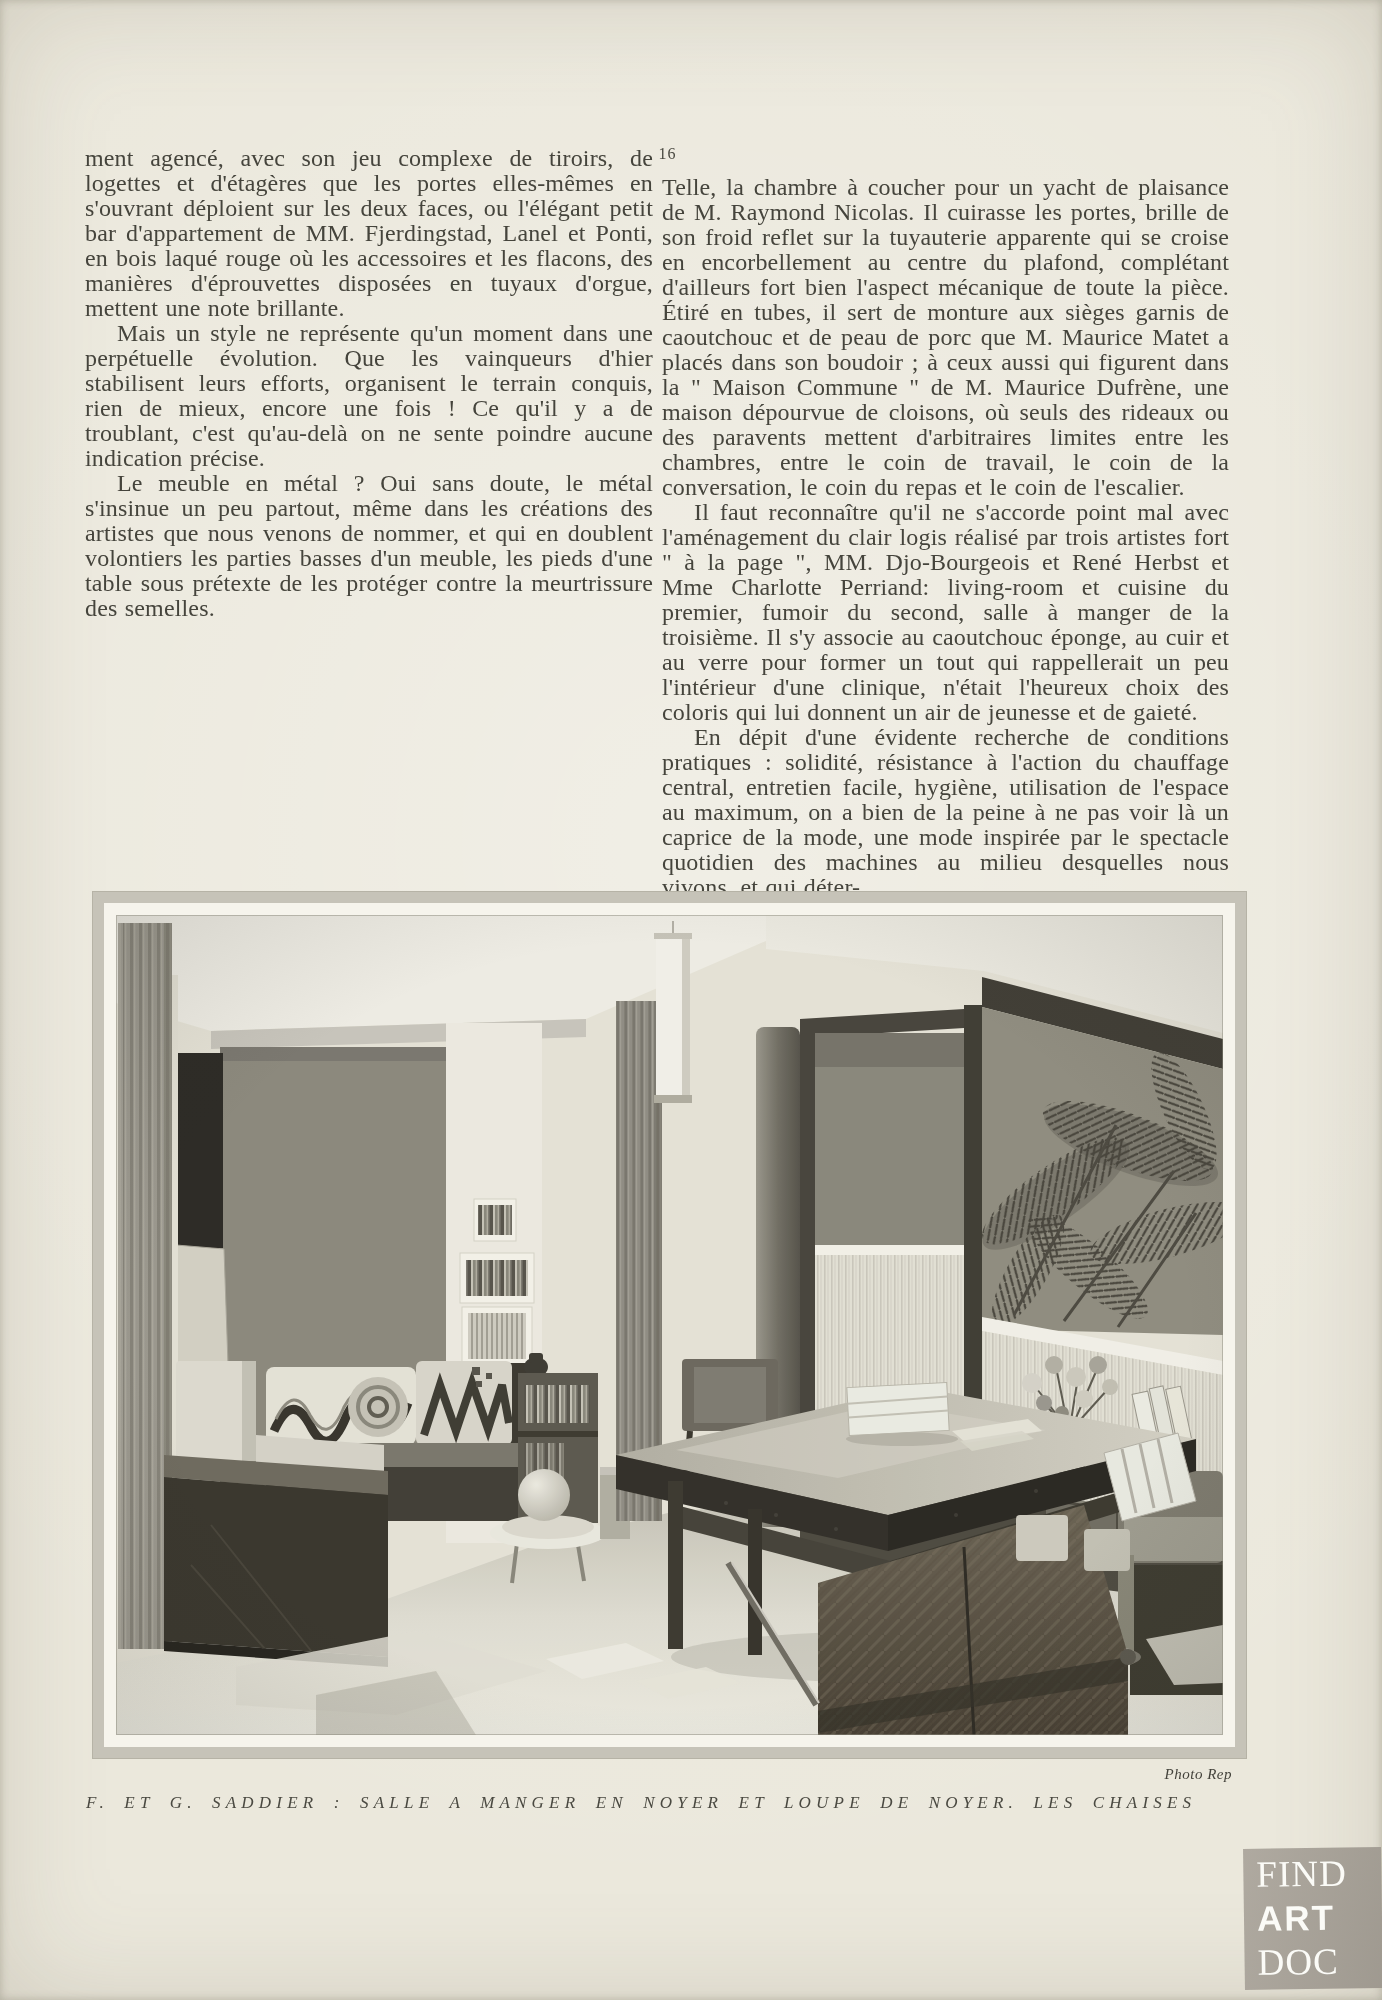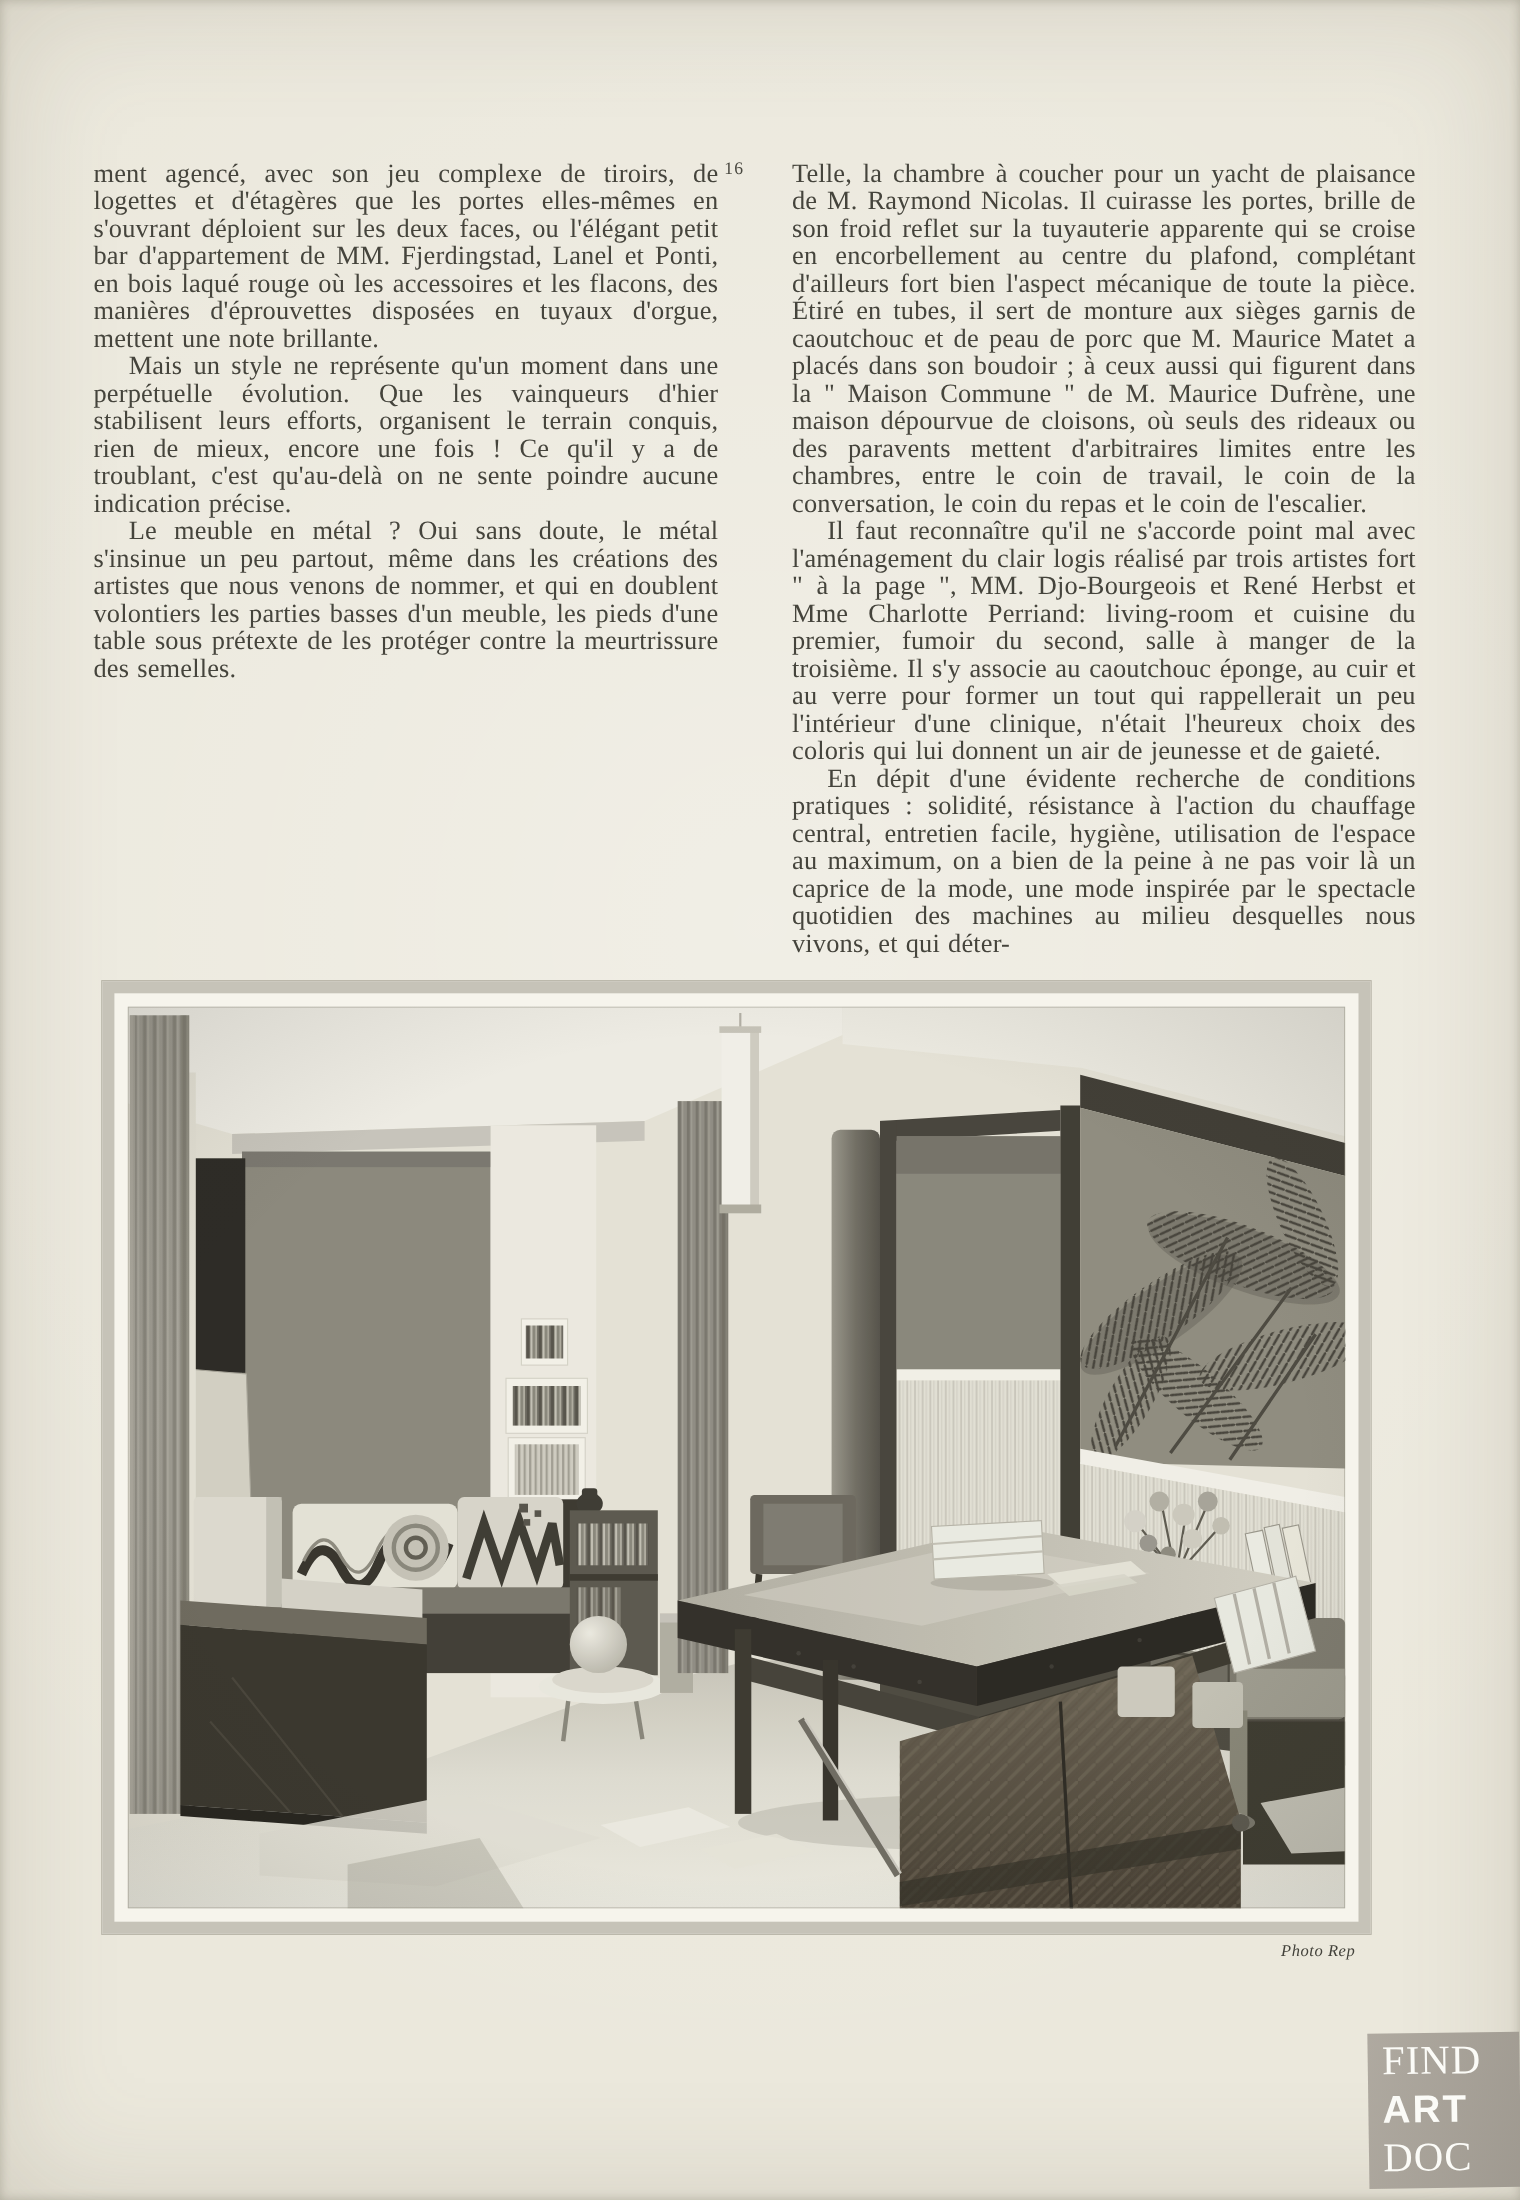--- a/index.html
+++ b/index.html
@@ -11,21 +11,21 @@
       #e7e4d8;
     box-shadow: inset 0 0 110px rgba(110,100,78,.20), inset 0 0 10px rgba(70,64,48,.28);
     font-family:"Liberation Serif","DejaVu Serif",serif;
   }
   .page-number{
     position:absolute;left:85px;top:145px;width:1165px;text-align:center;
     font-size:16px;color:#4a4941;letter-spacing:1px;
   }
   .col{position:absolute;top:146px;}
   .col-left{left:85px;width:568px;}
-  .col-right{left:720px;width:567px;}
+  .col-right{left:662px;width:567px;margin-top:29px;}
   .col p{
     margin:0;text-indent:32px;text-align:justify;
     font-size:24px;line-height:25px;color:#45443c;
     letter-spacing:.15px;word-spacing:1.2px;
   }
   .col p.noindent{text-indent:0;}
   figure.photo{
     position:absolute;left:93px;top:892px;width:1153px;height:866px;margin:0;
     box-sizing:border-box;border:11px solid #c6c3b8;background:#f6f4ec;padding:12px;
     box-shadow:0 0 0 1px #b6b3a6;
@@ -318,19 +318,20 @@
 
     <rect x="0" y="0" width="1107" height="820" fill="#8a8574" opacity=".05"></rect>
     <rect x="0" y="0" width="1107" height="820" fill="url(#vig)"></rect>
     <rect x="0.5" y="0.5" width="1106" height="819" fill="none" stroke="#8c897c" stroke-opacity=".5"></rect>
   </svg>
 </figure>
 
 <div class="photo-credit">Photo Rep</div>
 
 <div class="caption">
+  <div class="caption-line">F. ET G. SADDIER : SALLE A MANGER EN NOYER ET LOUPE DE NOYER. LES CHAISES</div>
 </div>
 
 <div class="watermark">
   <div class="wm-serif">FIND</div>
   <div class="wm-sans">ART</div>
   <div class="wm-serif">DOC</div>
 </div>
 
 </body></html>

